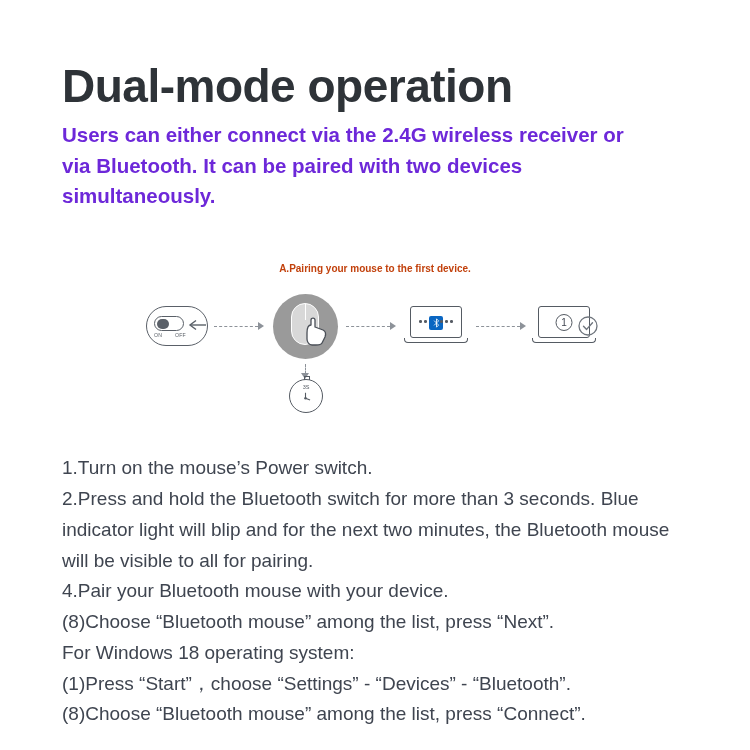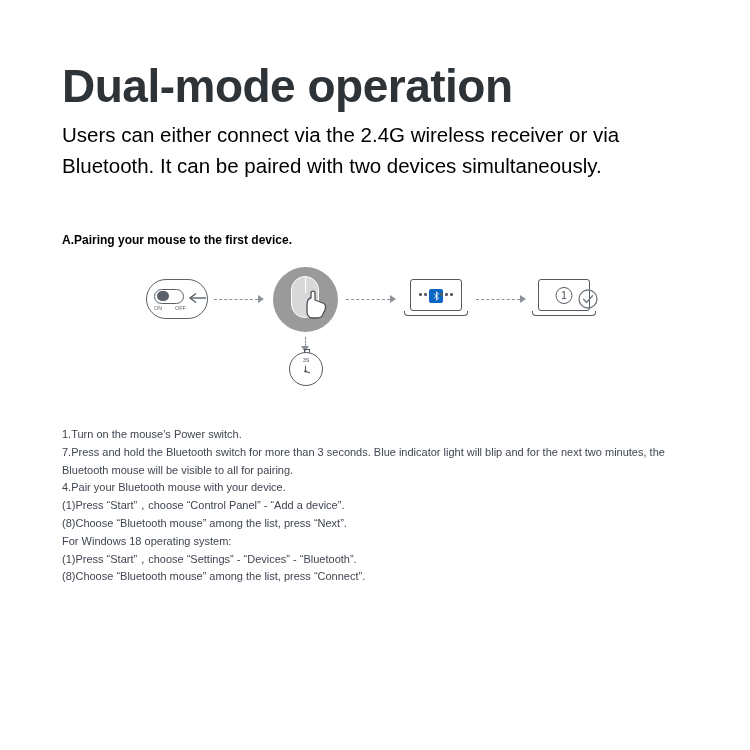--- a/index.html
+++ b/index.html
@@ -26,30 +26,31 @@
     line-height: 1.05;
     font-weight: 700;
     color: #2e3338;
     letter-spacing: -0.5px;
     margin: 0;
     padding-top: 62px;
   }
   .subtitle {
     font-size: 20.5px;
     line-height: 1.48;
-    color: #000000;
+    color: #6d28d9;
     margin: 10px 0 0 0;
     max-width: 590px;
-    font-weight: 400;
+    font-weight: 700;
   }
   .section-head {
-    font-size: 12px;
+    font-size: 10px;
     font-weight: 700;
-    color: #000000;
+    color: #c2410c;
     margin-top: 52px;
+    text-align: center;
   }
 
   
   .diagram {
     position: relative;
     height: 145px;
     margin-top: 20px;
   }
   .node {
     position: absolute;
@@ -270,21 +271,21 @@
   .check-circle {
     left: 516px;
     top: 22px;
     width: 20px;
     height: 20px;
   }
 
   
   .instructions {
     margin-top: 14px;
-    font-size: 11px;
+    font-size: 19px;
     line-height: 1.62;
     color: #3f4550;
   }
   .instructions p {
     margin: 0;
   }
 </style>
 </head>
 <body>
 
@@ -371,22 +372,21 @@
 
     <svg class="node check-circle" viewBox="0 0 20 20">
       <circle cx="10" cy="10" r="9" fill="none" stroke="#6f757d" stroke-width="1.3"></circle>
       <polyline points="5.5,10.3 8.6,13.4 14.5,6.8" fill="none" stroke="#6f757d" stroke-width="1.4" stroke-linecap="round" stroke-linejoin="round"></polyline>
     </svg>
 
   </div>
 
   <div class="instructions">
     <p>1.Turn on the mouse’s Power switch.</p>
-    <p>7.Press and hold the Bluetooth switch for more than 3 seconds. Blue indicator light will blip and for the next two minutes, the Bluetooth mouse will be visible to all for pairing.</p>
+    <p>2.Press and hold the Bluetooth switch for more than 3 seconds. Blue indicator light will blip and for the next two minutes, the Bluetooth mouse will be visible to all for pairing.</p>
     <p>4.Pair your Bluetooth mouse with your device.</p>
-    <p>(1)Press “Start”，choose “Control Panel” - “Add a device”.</p>
     <p>(8)Choose “Bluetooth mouse” among the list, press “Next”.</p>
     <p>For Windows 18 operating system:</p>
     <p>(1)Press “Start”，choose “Settings” - “Devices” - “Bluetooth”.</p>
     <p>(8)Choose “Bluetooth mouse” among the list, press “Connect”.</p>
   </div>
 
 </div>
 
 </body></html>

